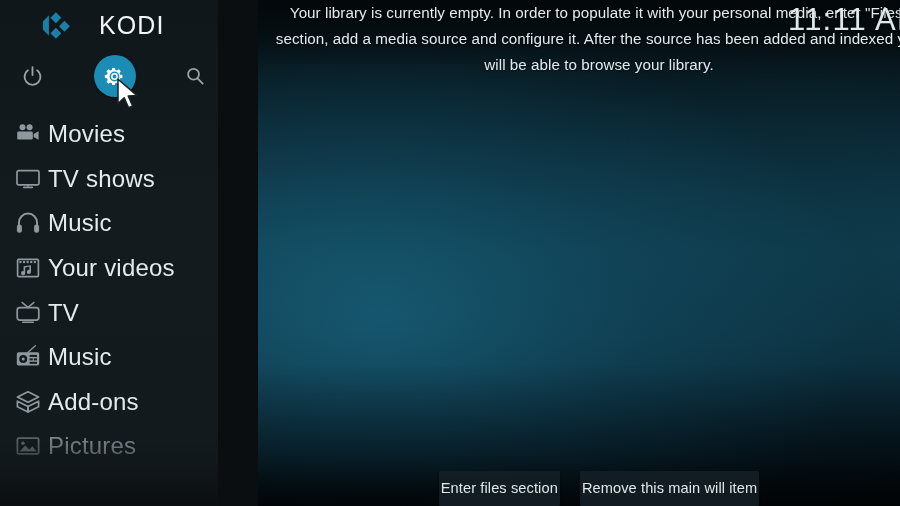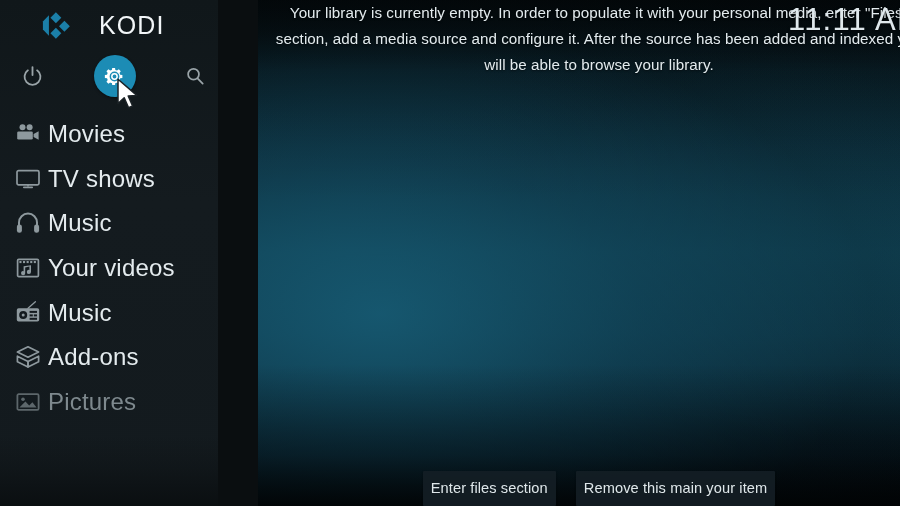--- a/index.html
+++ b/index.html
@@ -49,21 +49,21 @@
     text-shadow:0 1px 2px rgba(0,0,0,0.5);
     margin-bottom:17px;
   }
   .btn-row { display:flex; gap:20px; align-items:center; justify-content:center; }
   .kbtn {
     background:rgba(20,31,37,0.88);
     border:none; outline:none;
     color:#dfe7ea;
     font-family:"Liberation Sans", sans-serif;
     font-size:14.6px; font-weight:400; letter-spacing:0.1px;
-    padding:9px 8px 10px;
+    padding:9px 2px 10px;
     min-height:34px;
     border-radius:1px;
     box-shadow:0 1px 2px rgba(0,0,0,0.35);
     cursor:pointer; white-space:nowrap;
   }
 
   
   .sidebar {
     position:absolute; left:0; top:0; width:218px; height:506px;
     background:linear-gradient(180deg,#10171a 0%, #141b1f 40%, #131a1e 100%);
@@ -126,21 +126,21 @@
 <div id="app">
 
   <div class="main-panel">
 
     <div class="clock">11:11 AM</div>
 
     <div class="content-center">
       <div class="empty-msg">Your library is currently empty. In order to populate it with your personal media, enter "Files" section, add a media source and configure it. After the source has been added and indexed you will be able to browse your library.</div>
       <div class="btn-row">
         <button class="kbtn">Enter files section</button>
-        <button class="kbtn">Remove this main your item</button>
+        <button class="kbtn">Remove this main will item</button>
       </div>
     </div>
   </div>
 
   <div class="sidebar">
 
     <div class="brand">
       <svg class="brand-logo" viewBox="0 0 32 32">
 
         <path d="M9.2 5.4 L9.2 26.6 L3.0 20.2 L3.0 11.8 Z" fill="#1b7fa8"></path>
@@ -226,20 +226,31 @@
               <rect x="11.6" y="6.0" width="2.1" height="2.1"></rect>
               <rect x="15.2" y="6.0" width="2.1" height="2.1"></rect>
               <rect x="18.8" y="6.0" width="2.1" height="2.1"></rect>
             </g>
             <path d="M16.0 10.2 L16.0 17.0 a2.1 2.1 0 1 1 -1.6 -2.05 L14.4 11.6 L10.2 12.6 L10.2 18.2 a2.1 2.1 0 1 1 -1.6 -2.05 L8.6 11.2 Z" fill="currentColor"></path>
           </svg>
         </span>
         <span class="mi-label">Your videos</span>
       </div>
 
+      <div class="menu-item">
+        <span class="mi-icon">
+          <svg width="26" height="26" viewBox="0 0 26 26">
+            <line x1="13" y1="7.4" x2="7.0" y2="2.4" stroke="currentColor" stroke-width="1.4" stroke-linecap="round"></line>
+            <line x1="13" y1="7.4" x2="19.0" y2="2.4" stroke="currentColor" stroke-width="1.4" stroke-linecap="round"></line>
+            <rect x="2.2" y="7.6" width="21.6" height="12.6" rx="2.6" fill="none" stroke="currentColor" stroke-width="1.7"></rect>
+            <rect x="7.0" y="21.4" width="12" height="1.6" rx="0.7" fill="currentColor"></rect>
+          </svg>
+        </span>
+        <span class="mi-label">TV</span>
+      </div>
 
       <div class="menu-item">
         <span class="mi-icon">
           <svg width="26" height="26" viewBox="0 0 26 26">
             <line x1="13.0" y1="8.2" x2="20.4" y2="1.8" stroke="currentColor" stroke-width="1.3" stroke-linecap="round"></line>
             <rect x="1.8" y="8.2" width="22.4" height="13.4" rx="1.8" fill="currentColor"></rect>
             <circle cx="8.2" cy="14.9" r="4.0" fill="#141b1f"></circle>
             <circle cx="8.2" cy="14.9" r="1.5" fill="currentColor"></circle>
             <rect x="14.6" y="10.9" width="7.4" height="2.0" fill="#141b1f"></rect>
             <rect x="14.6" y="14.4" width="3.2" height="2.0" fill="#141b1f"></rect>

